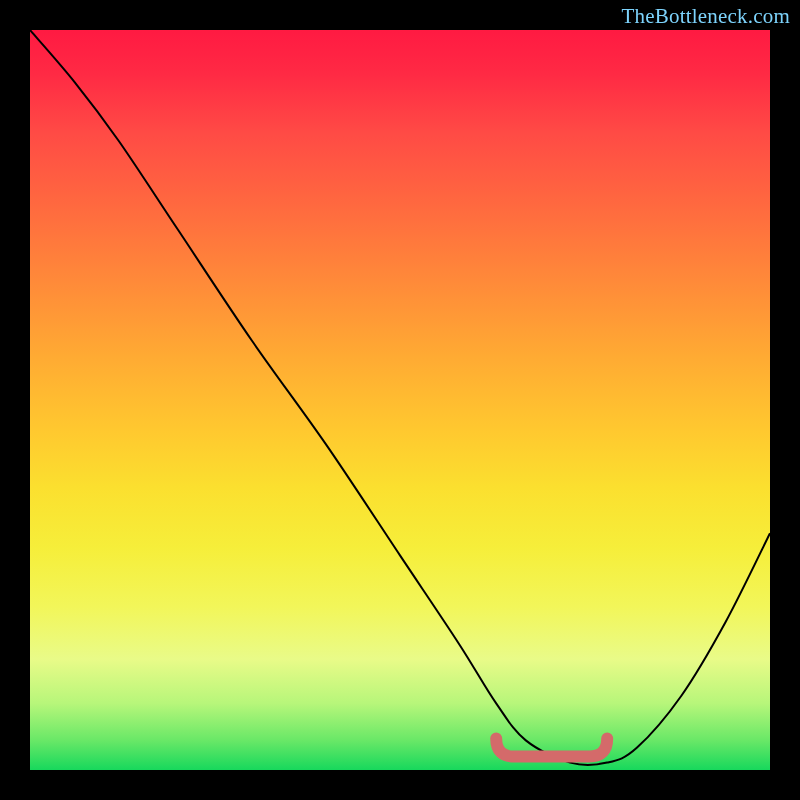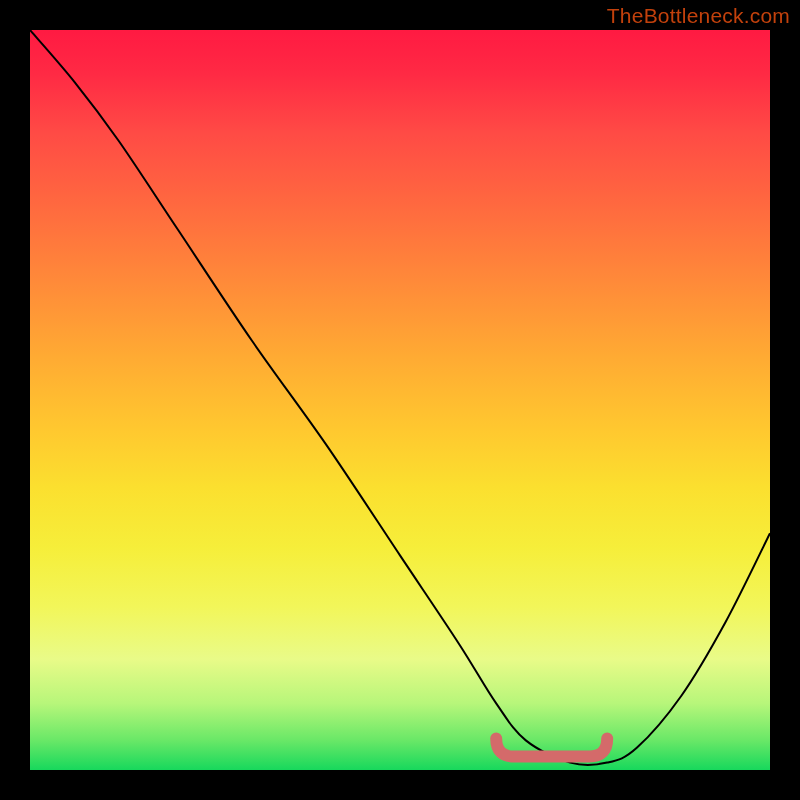--- a/index.html
+++ b/index.html
@@ -14,25 +14,26 @@
   .outer {
     position: relative;
     width: 800px;
     height: 800px;
     background: #000;
   }
   .watermark {
     position: absolute;
     top: 4px;
     right: 10px;
-    color: #c2410c;
+    color: #7dd3fc;
     font-size: 21px;
     font-weight: 500;
     letter-spacing: 0.2px;
     z-index: 20;
+    font-family: Liberation Serif, serif;
   }
   
   .plot {
     position: absolute;
     left: 30px;
     top: 30px;
     width: 740px;
     height: 740px;
     z-index: 5;
   }

